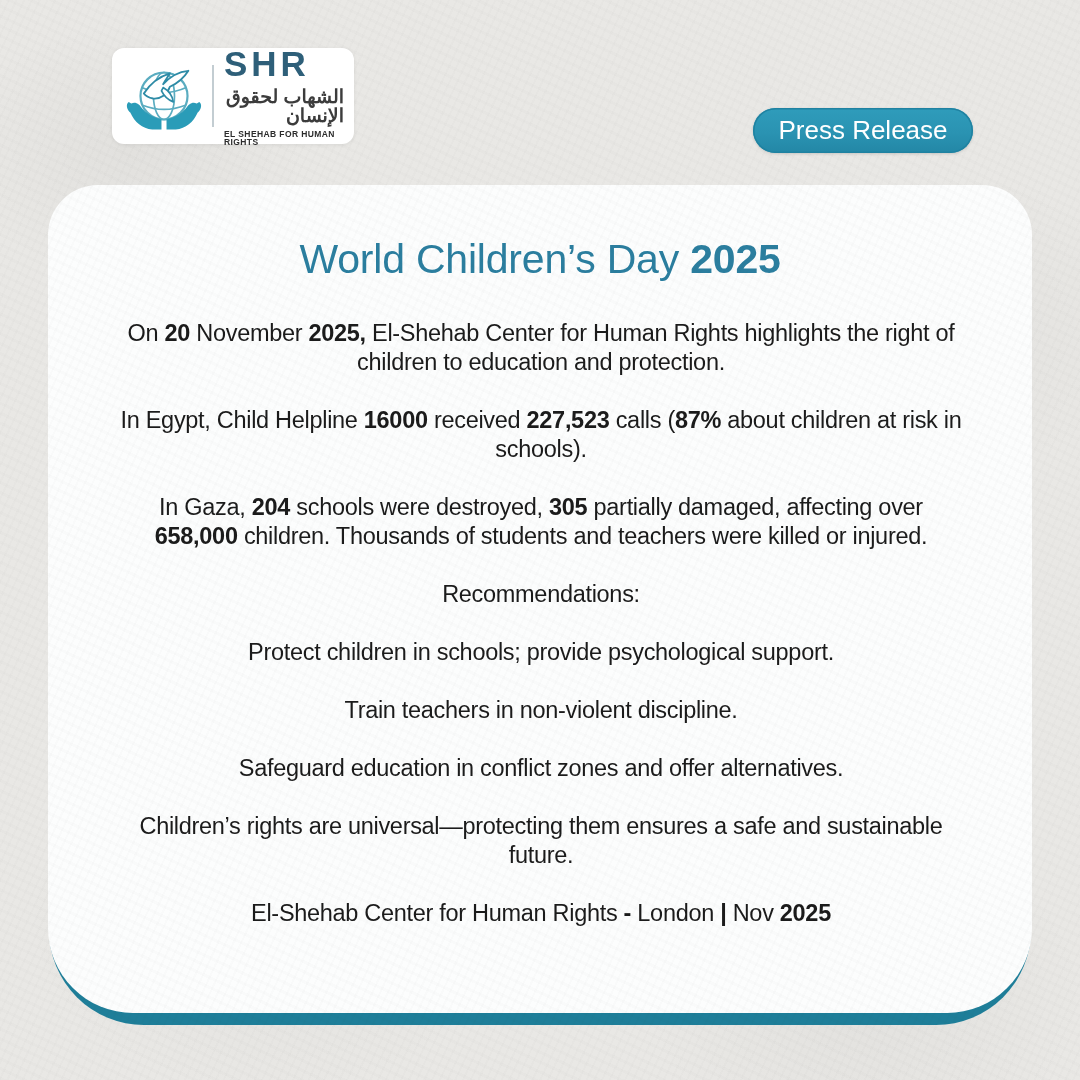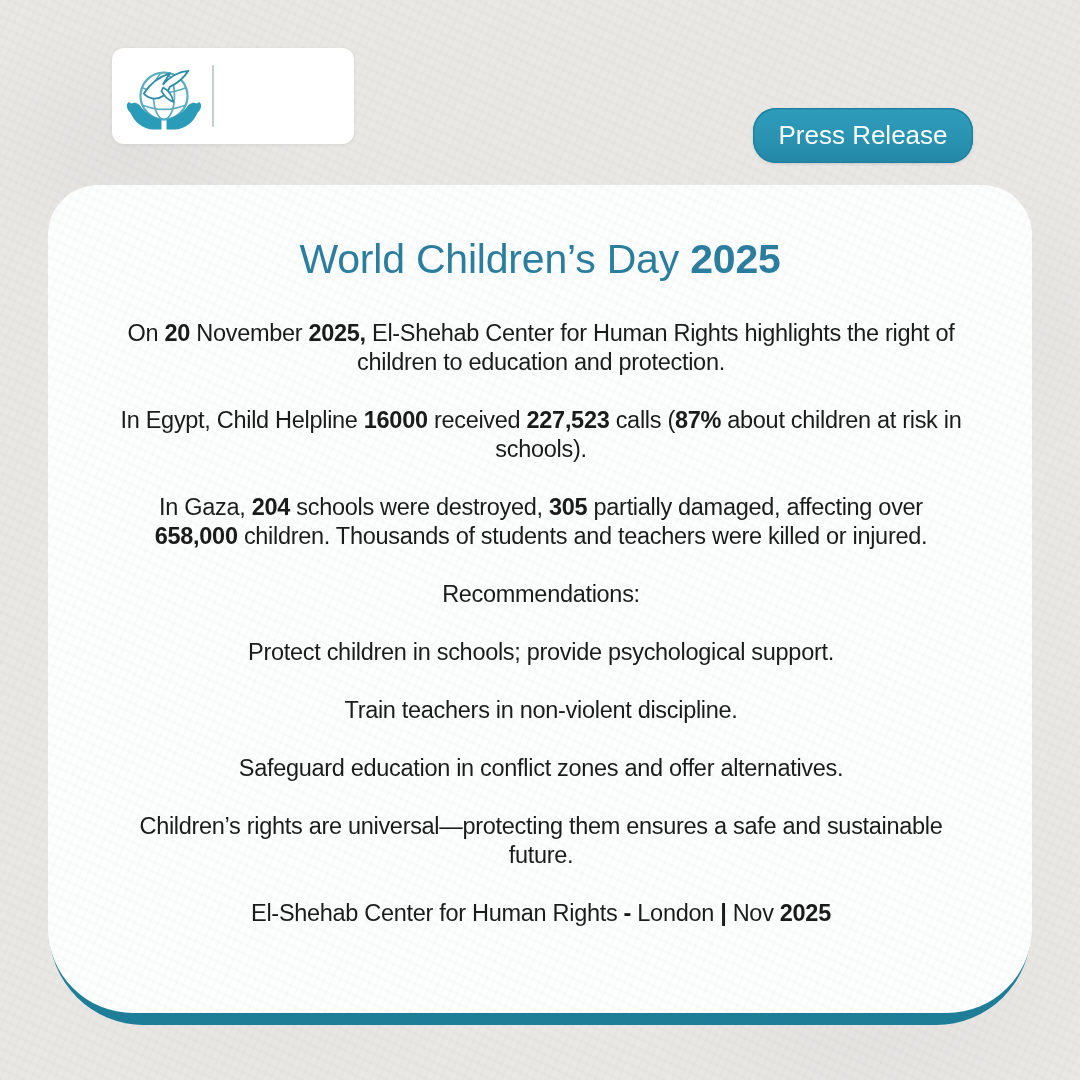--- a/index.html
+++ b/index.html
@@ -49,21 +49,21 @@
     font-size:19px; font-weight:bold; color:#3c3c3c; margin-top:6px;
     direction:rtl;
   }
   .logo-sub{
     font-size:8.5px; font-weight:bold; color:#2c2c2c; letter-spacing:0.4px;
     margin-top:5px;
   }
 
   .press-badge{
     position:absolute; left:753px; top:108px;
-    width:220px; height:55px;
+    width:220px; height:45px;
     border:none;
     border-radius:23px;
     background:linear-gradient(180deg,#2f9cbb 0%, #2a93b2 55%, #2387a6 100%);
     box-shadow:0 0 0 1.5px #1f82a1 inset, 0 1px 3px rgba(0,0,0,0.15);
     color:#ffffff; font-size:26px; font-family:"Liberation Sans", sans-serif;
     display:flex; align-items:center; justify-content:center;
     cursor:pointer; z-index:2;
   }
 
   
@@ -120,20 +120,25 @@
              C29,71 36,75 44,77 L47,78 L47,90 L36,90
              C24,89 15,81 10,70 Z" fill="#2a9cb8"></path>
     <path d="M10,70 C6,66 4,60 8,57 L13,60 C11,63 10,66 10,70 Z" fill="#2a9cb8"></path>
 
     <path d="M90,70 C93,63 90,57 84,58 C80,59 78,62 76,65
              C71,71 64,75 56,77 L53,78 L53,90 L64,90
              C76,89 85,81 90,70 Z" fill="#2a9cb8"></path>
     <path d="M90,70 C94,66 96,60 92,57 L87,60 C89,63 90,66 90,70 Z" fill="#2a9cb8"></path>
   </svg>
   <div class="logo-divider"></div>
+  <div class="logo-text">
+    <span class="logo-abbr">SHR</span>
+    <span class="logo-arabic">الشهاب لحقوق الإنسان</span>
+    <span class="logo-sub">EL SHEHAB FOR HUMAN RIGHTS</span>
+  </div>
 </div>
 
 <button class="press-badge">Press Release</button>
 
 <div class="card-wrap">
   <div class="card-under"></div>
   <div class="card">
     <h1 class="card-title"><span>World Children’s Day </span><span class="b">2025</span></h1>
     <div class="body-copy">
       <p class="para"><span>On </span><span class="b">20</span><span> November </span><span class="b">2025,</span><span> El-Shehab Center for Human Rights highlights the right of

